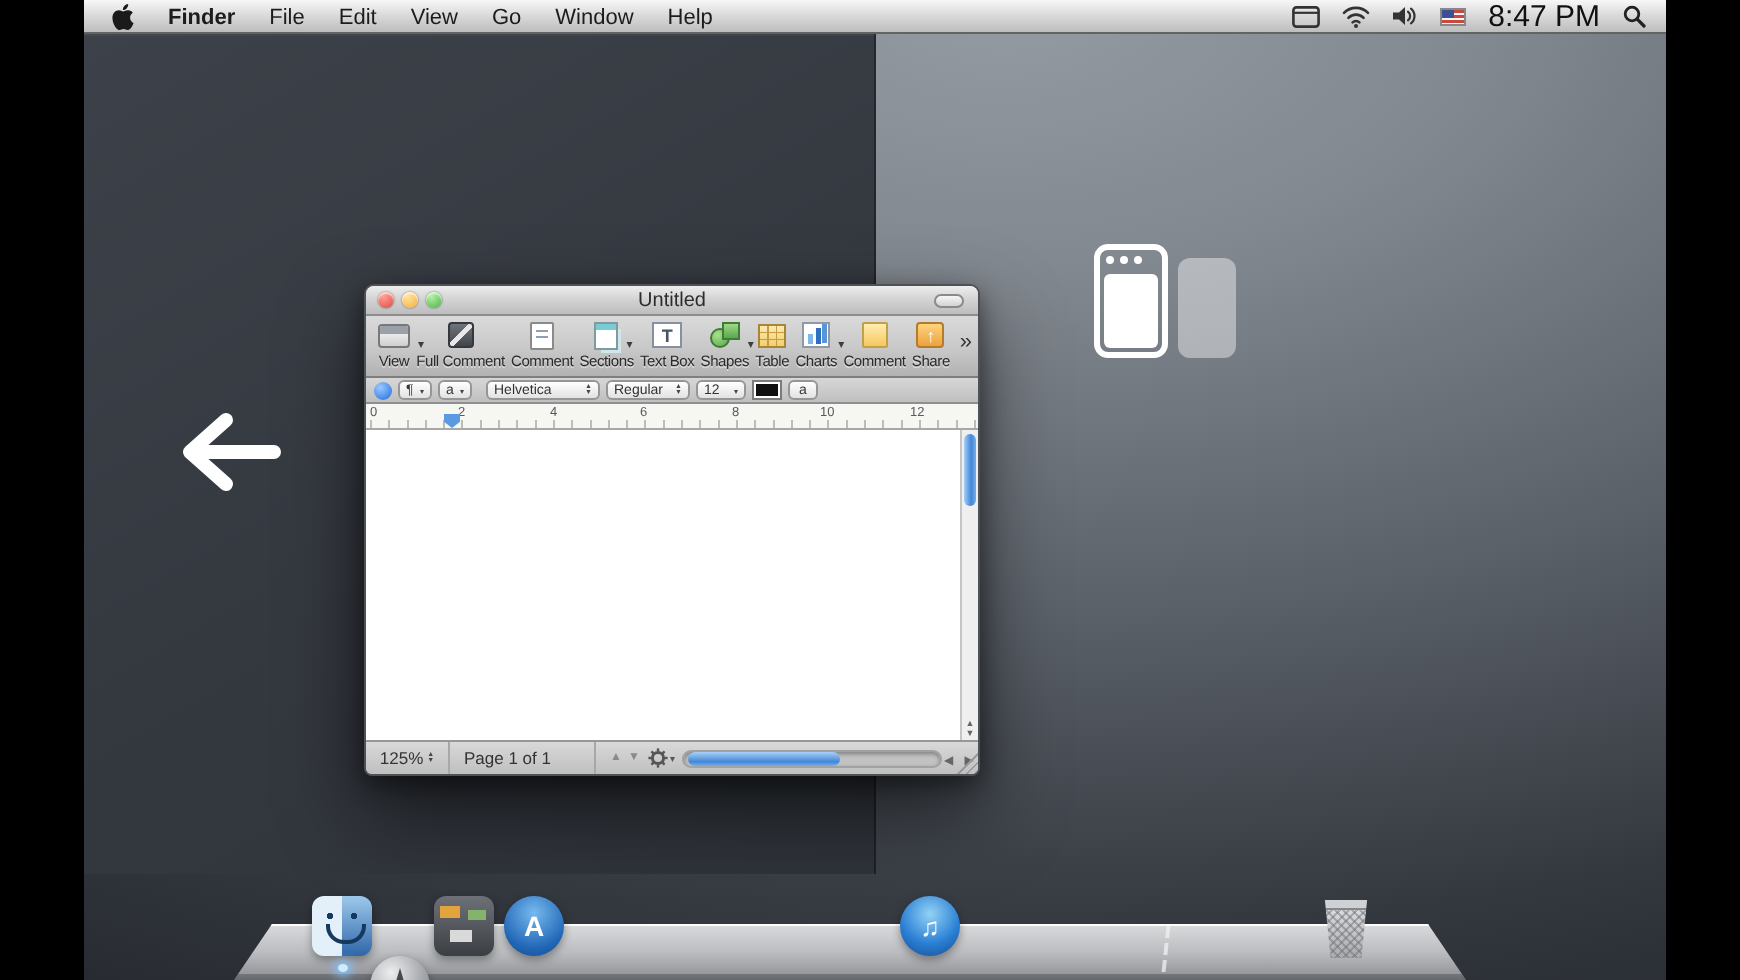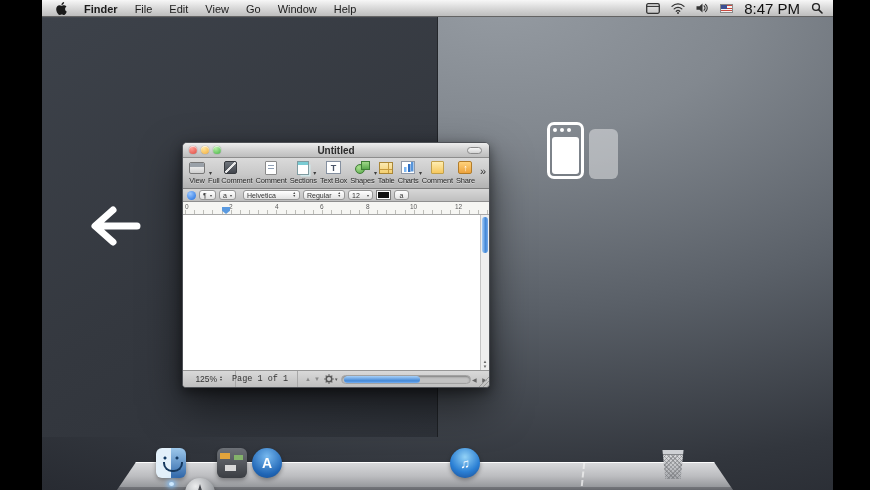--- a/index.html
+++ b/index.html
@@ -46,21 +46,21 @@
     border-radius:5px 5px 4px 4px; overflow:hidden; display:flex; flex-direction:column;
     border:1px solid #4e5156;
     box-shadow:0 18px 40px rgba(0,0,0,.55), 0 4px 12px rgba(0,0,0,.45); background:#c9c9c9; }
   .titlebar { height:15px; flex:0 0 15px; position:relative; background:linear-gradient(#ededed,#d2d2d2 50%,#bdbdbd);
     border-bottom:1px solid #8d8d8d; display:flex; align-items:center; }
   .lights { display:flex; gap:4px; padding-left:6px; z-index:2; }
   .light { width:8px; height:8px; border-radius:50%; box-shadow:inset 0 1px 1px rgba(255,255,255,.75), 0 0 1px rgba(0,0,0,.6); }
   .l-red   { background:radial-gradient(circle at 35% 30%, #ff9d94, #dd4a3f); }
   .l-yel   { background:radial-gradient(circle at 35% 30%, #ffe49a, #f2ad3c); }
   .l-grn   { background:radial-gradient(circle at 35% 30%, #b4efa2, #44b345); }
-  .wtitle { position:absolute; left:0; right:0; text-align:center; font-size:10px; font-weight:bold; color:#2c2c2c; }
+  .wtitle { position:absolute; left:0; right:0; text-align:center; font-size:10px; font-weight:normal; color:#2c2c2c; }
   .tb-pill { position:absolute; right:7px; top:4px; width:15px; height:7px; border:1px solid #8a8a8a;
     border-radius:4px; background:linear-gradient(#f6f6f6,#d3d3d3); }
 
   .wtoolbar { height:31px; flex:0 0 31px; background:linear-gradient(#dadada,#c8c8c8 55%,#b2b2b2);
     border-bottom:1px solid #7e7e7e; display:flex; justify-content:space-between; align-items:flex-start;
     padding:2px 14px 0 6px; position:relative; }
   .tbi { display:flex; flex-direction:column; align-items:center; gap:1px; }
   .tbi .ic { position:relative; height:15px; display:flex; align-items:center; justify-content:center; }
   .tbi .lb { font-size:7.5px; white-space:nowrap; color:#2b2b2b; text-shadow:0 1px 0 rgba(255,255,255,.45); letter-spacing:-0.2px; }
   .drop .ic::after { content:"▾"; position:absolute; right:-7px; bottom:-1px; font-size:6px; color:#3d3d3d; }
@@ -118,24 +118,24 @@
   .content { flex:1; background:#fff; position:relative; }
   .vscroll { position:absolute; right:0; top:0; bottom:0; width:9px; background:#efefef; border-left:1px solid #c5c5c5; }
   .vthumb { position:absolute; left:1px; top:2px; width:6px; height:36px; border-radius:3px;
     background:linear-gradient(90deg,#a5cdf8,#4287d6 60%,#77acec); }
   .vbtns { position:absolute; left:0; right:0; bottom:1px; text-align:center; color:#666; }
   .vbtns::before { content:"▲"; display:block; font-size:4.5px; line-height:5px; }
   .vbtns::after  { content:"▼"; display:block; font-size:4.5px; line-height:5px; }
 
   .statusbar { height:17px; flex:0 0 17px; background:linear-gradient(#d9d9d9,#bfbfbf); border-top:1px solid #979797;
     position:relative; font-size:8.5px; color:#333; }
-  .sb-zoom { position:absolute; left:0; top:0; bottom:0; width:53px; border-right:1px solid #a8a8a8;
+  .sb-zoom { position:absolute; left:0; top:0; bottom:0; width:42px; border-right:1px solid #a8a8a8;
     display:flex; align-items:center; justify-content:center; gap:2px; }
   .sb-page { position:absolute; left:43px; top:0; bottom:0; width:72px; border-right:1px solid #a8a8a8;
-    display:flex; align-items:center; padding-left:6px;font-family:Liberation Mono, monospace; }
+    display:flex; align-items:center; padding-left:6px; }
   .sb-prev, .sb-next { position:absolute; top:5px; font-size:6px; color:#8a8a8a; }
   .sb-prev { left:122px; } .sb-next { left:131px; }
   .sb-gear { position:absolute; left:141px; top:3px; display:flex; align-items:center; gap:1px; }
   .sb-gear::after { content:"▾"; font-size:5px; color:#555; }
   .hscroll { position:absolute; left:158px; top:3.5px; width:130px; height:9px; border-radius:5px;
     background:#c2c2c2; border:1px solid #a2a2a2; box-shadow:inset 0 1px 2px rgba(0,0,0,.35); }
   .hthumb { position:absolute; left:2px; top:0.5px; width:76px; height:6.5px; border-radius:4px;
     background:linear-gradient(#a8d0f8,#4287d6 70%,#77aff0); }
   .hbtns { position:absolute; left:289px; top:5px; font-size:6px; color:#666; letter-spacing:2px; }
   .hbtns::before { content:"◀ ▶"; }

